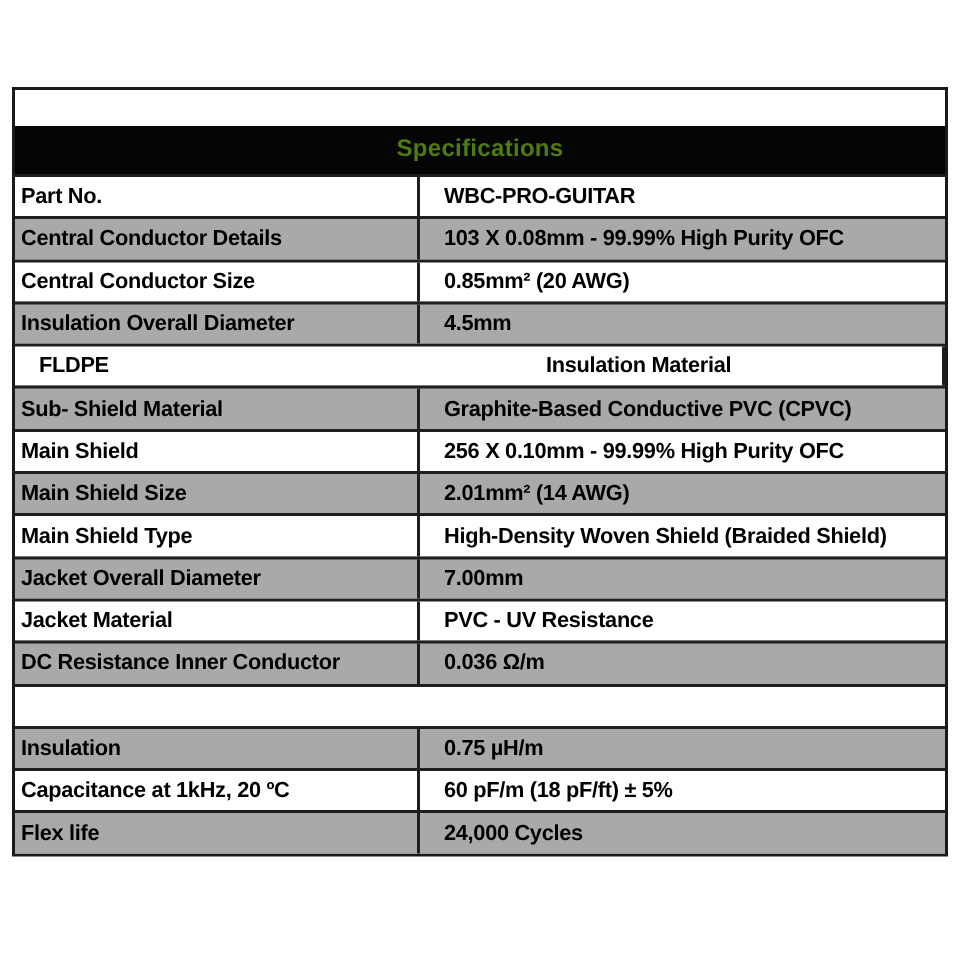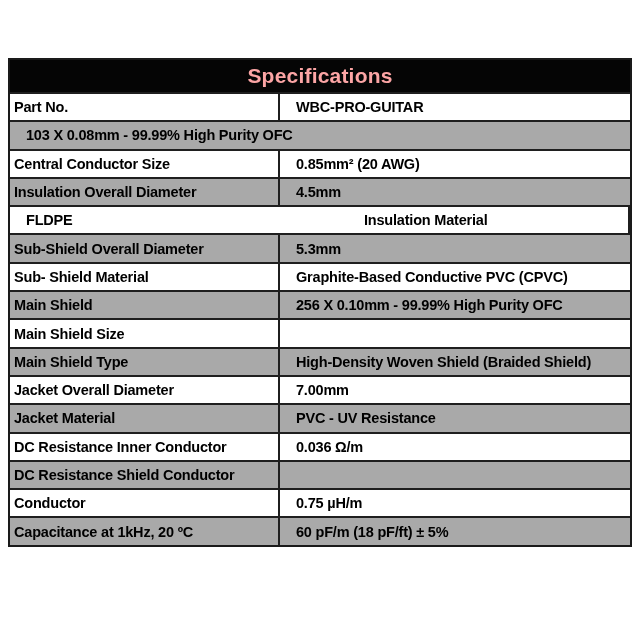--- a/index.html
+++ b/index.html
@@ -22,27 +22,28 @@
     left: 8px;
     top: 58px;
     width: 624px;
     box-sizing: border-box;
     border: 2px solid #1a1a1a;
     background: #ffffff;
   }
   .spec-header {
     height: 32px;
     background: #050505;
-    color: #fca5a5;
-    font-size: 21px;
+    color: #4d7c0f;
+    font-size: 16px;
     font-weight: bold;
     display: flex;
     align-items: center;
     justify-content: center;
     letter-spacing: 0.2px;
+    margin-top: 24px;
   }
   .spec-rows {
     display: block;
   }
   .spec-row {
     display: flex;
     box-sizing: border-box;
     height: 28.3px;
     border-top: 2px solid #1f1f1f;
     background: #ffffff;
@@ -78,55 +79,53 @@
   <div class="spec-table">
     <div class="spec-header">Specifications</div>
     <div class="spec-rows">
 
       <div class="spec-row">
         <div class="cell label">Part No.</div>
         <div class="cell value">WBC-PRO-GUITAR</div>
       </div>
 
       <div class="spec-row">
+        <div class="cell label">Central Conductor Details</div>
         <div class="cell value">103 X 0.08mm - 99.99% High Purity OFC</div>
       </div>
 
       <div class="spec-row">
         <div class="cell label">Central Conductor Size</div>
         <div class="cell value">0.85mm² (20 AWG)</div>
       </div>
 
       <div class="spec-row">
         <div class="cell label">Insulation Overall Diameter</div>
         <div class="cell value">4.5mm</div>
       </div>
 
       <div class="spec-row">
         <div class="cell value">FLDPE</div>
         <div class="cell label">Insulation Material</div>
       </div>
 
-      <div class="spec-row">
-        <div class="cell label">Sub-Shield Overall Diameter</div>
-        <div class="cell value">5.3mm</div>
-      </div>
 
       <div class="spec-row">
         <div class="cell label">Sub- Shield Material</div>
         <div class="cell value">Graphite-Based Conductive PVC (CPVC)</div>
       </div>
 
       <div class="spec-row">
         <div class="cell label">Main Shield</div>
         <div class="cell value">256 X 0.10mm - 99.99% High Purity OFC</div>
       </div>
 
       <div class="spec-row">
         <div class="cell label">Main Shield Size</div>
+        <div class="cell value">2.01mm² (14 AWG)</div>
       </div>
 
       <div class="spec-row">
         <div class="cell label">Main Shield Type</div>
         <div class="cell value">High-Density Woven Shield (Braided Shield)</div>
       </div>
 
       <div class="spec-row">
         <div class="cell label">Jacket Overall Diameter</div>
         <div class="cell value">7.00mm</div>
@@ -136,29 +135,32 @@
         <div class="cell label">Jacket Material</div>
         <div class="cell value">PVC - UV Resistance</div>
       </div>
 
       <div class="spec-row">
         <div class="cell label">DC Resistance Inner Conductor</div>
         <div class="cell value">0.036 Ω/m</div>
       </div>
 
       <div class="spec-row">
-        <div class="cell label">DC Resistance Shield Conductor</div>
       </div>
 
       <div class="spec-row">
-        <div class="cell label">Conductor</div>
+        <div class="cell label">Insulation</div>
         <div class="cell value">0.75 µH/m</div>
       </div>
 
       <div class="spec-row">
         <div class="cell label">Capacitance at 1kHz, 20 ºC</div>
         <div class="cell value">60 pF/m (18 pF/ft) ± 5%</div>
       </div>
 
+      <div class="spec-row">
+        <div class="cell label">Flex life</div>
+        <div class="cell value">24,000 Cycles</div>
+      </div>
 
     </div>
   </div>
 </div>
 
 </body></html>

